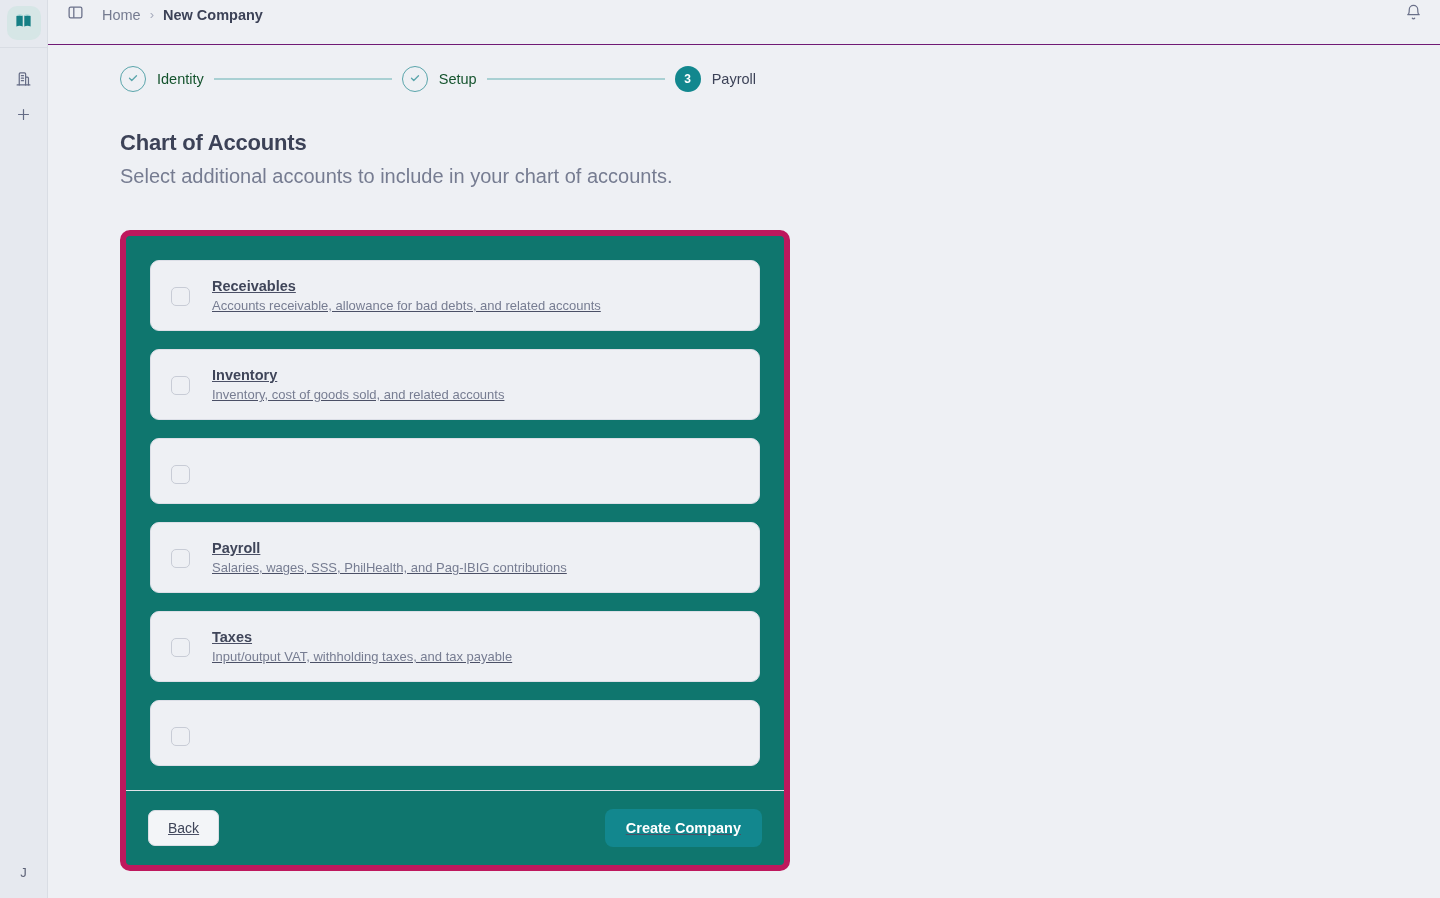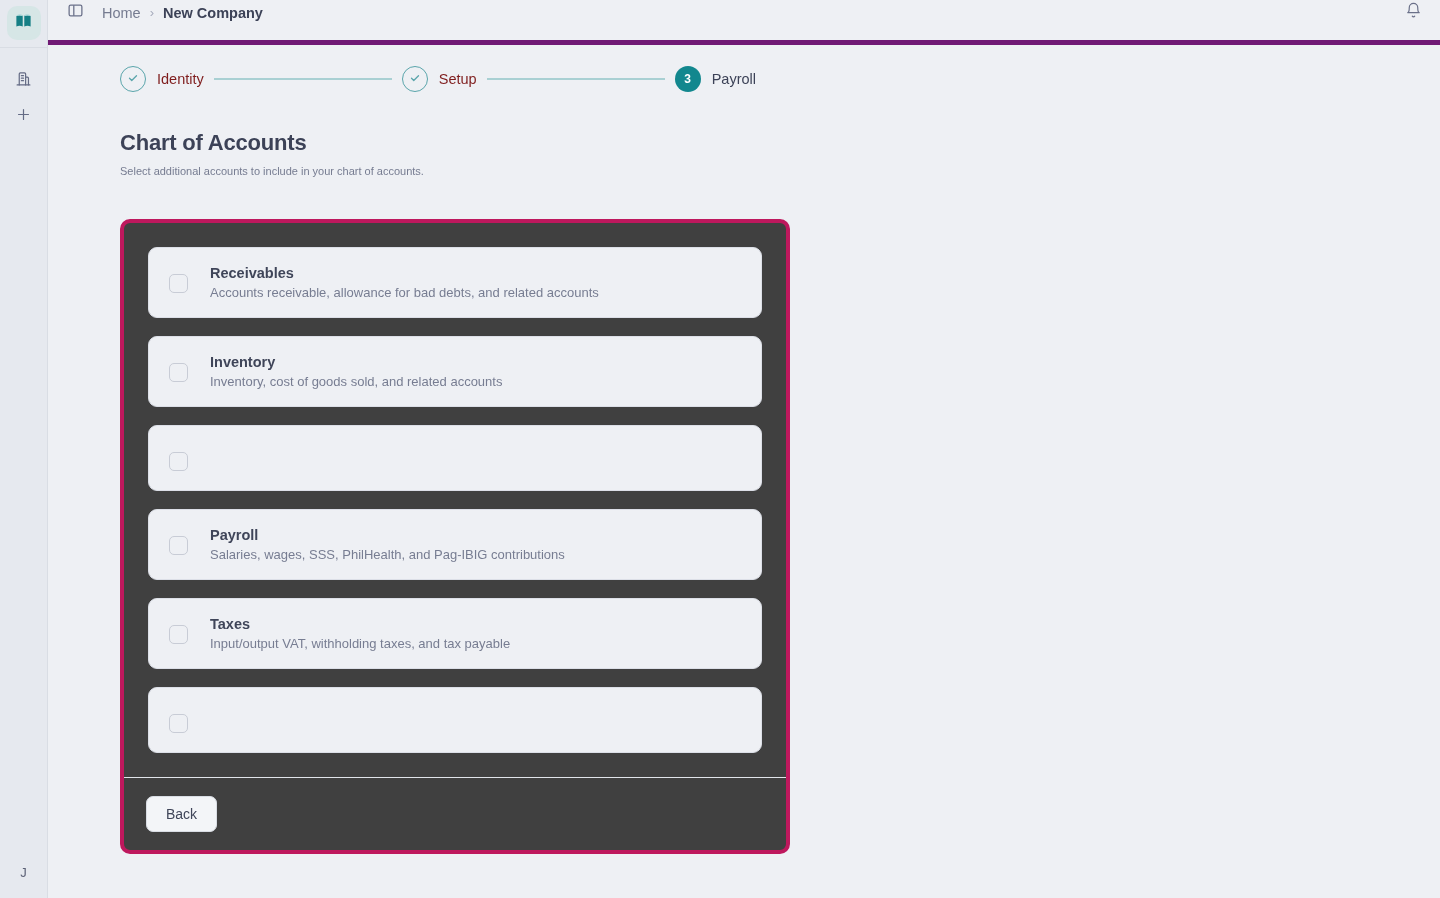--- a/index.html
+++ b/index.html
@@ -64,21 +64,21 @@
     height: 898px;
     display: flex;
     flex-direction: column;
     background: #eef0f4;
   }
 
   
   .topbar {
     height: 45px;
     flex: 0 0 45px;
-    border-bottom: 5px solid #701a75;
+    border-bottom: 1px solid #701a75;
     display: flex;
     align-items: center;
     padding: 0 18px 15px 14px;
     background: #eef0f4;
     text-align: center;
   }
   .panel-toggle {
     width: 26px; height: 26px;
     display: flex; align-items: center; justify-content: center;
     color: #6a7089;
@@ -120,52 +120,53 @@
     background: transparent;
     color: #5aa5ab;
   }
   .step-circle.current {
     background: #12878e;
     color: #ffffff;
     font-size: 12px;
     font-weight: 700;
   }
   .step-label { font-size: 14.5px; }
-  .step-label.done { color: #7f1d1d; text-align: center; }
+  .step-label.done { color: #14532d; text-align: center; }
   .step-label.current { color: #3c4257; }
   .step-line {
     height: 2px;
     background: #a9d0d3;
     flex: 0 0 auto;
     margin: 0 10px;
   }
   .step-line.l1 { width: 178px; }
   .step-line.l2 { width: 178px; }
 
   
   .page-title {
     font-size: 22px;
     font-weight: 700;
     color: #3c4257;
     letter-spacing: -0.2px;
     margin-top: 17px;
   }
   .page-sub {
-    font-size: 11px;
+    font-size: 20px;
     color: #767c91;
     margin-top: 9px;
   }
 
   
   .panel {
     width: 670px;
     margin-top: 42px;
-    border: 4px solid #be185d;
+    border: 6px solid #be185d;
     border-radius: 10px;
-    background: #404040;
+    background: #0f766e;
+    text-decoration: underline;
   }
   .panel-body { padding: 24px 24px 12px 24px; }
 
   .acct {
     display: flex;
     align-items: flex-start;
     gap: 22px;
     border: 1px solid #dcdfe7;
     border-radius: 9px;
     background: #eef0f4;
@@ -364,18 +365,19 @@
 
           <div class="acct">
             <div class="checkbox"></div>
           </div>
 
         </div>
 
         <div class="panel-footer">
           <button class="btn-back">Back</button>
           <div class="footer-spacer"></div>
+          <button class="btn-create">Create Company</button>
         </div>
       </div>
 
     </div>
   </div>
 </div>
 
 </body></html>

